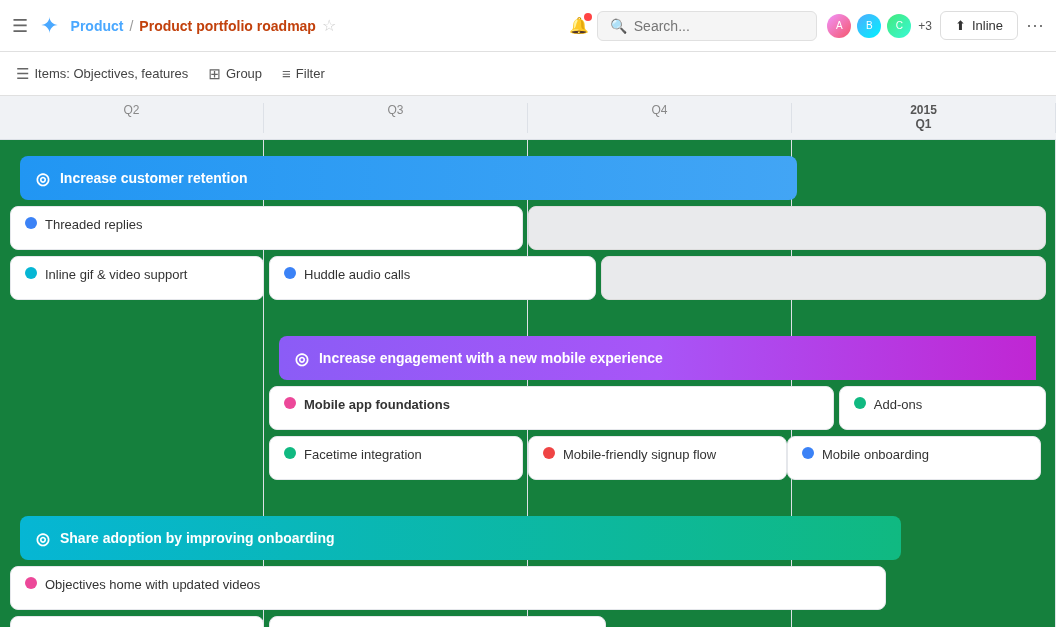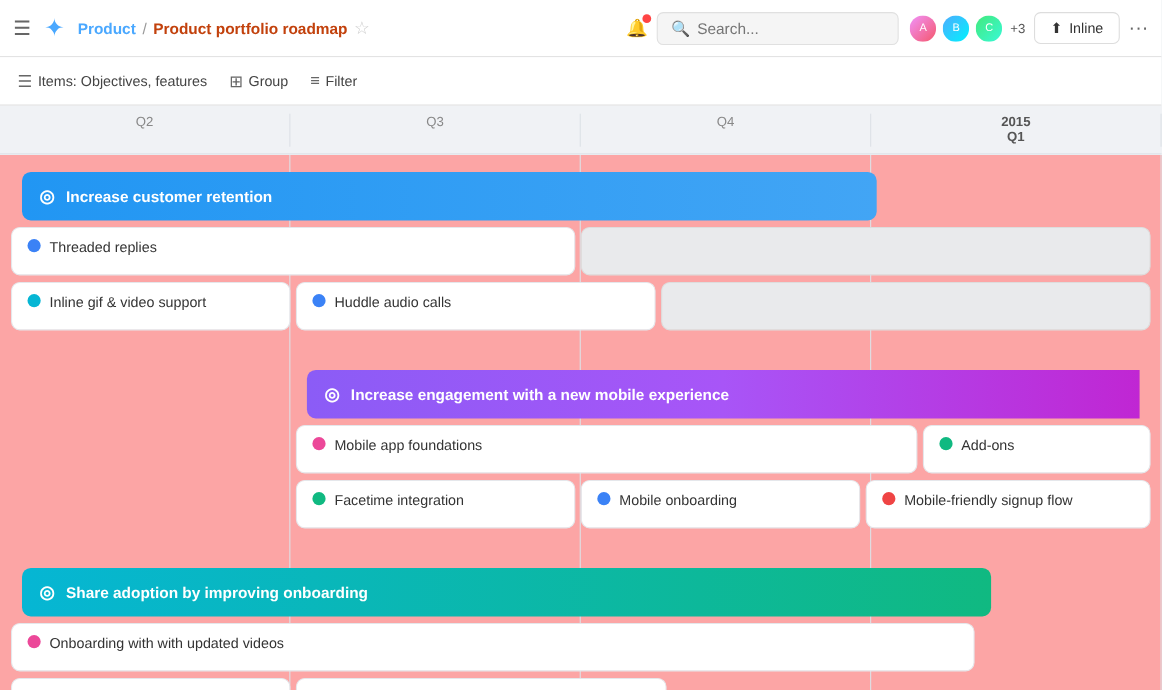--- a/index.html
+++ b/index.html
@@ -51,21 +51,21 @@
     }
     .toolbar-item {
       display: flex; align-items: center; gap: 5px;
       font-size: 13px; color: #444; cursor: pointer;
     }
     .toolbar-item-icon { font-size: 15px; color: #666; }
 
     
     .timeline-container {
       position: relative; overflow-x: hidden; overflow-y: auto;
-      height: calc(627px - 96px); background: #fca5a5;
+      height: calc(627px - 96px); background: #15803d;
     }
 
     
     .quarter-header {
       position: sticky; top: 0; z-index: 10;
       background: #f0f2f5; border-bottom: 1px solid #dde1e7;
       height: 44px; display: flex; align-items: flex-end;
     }
     .quarter-labels { display: flex; width: 100%; padding-bottom: 6px; }
     .quarter-label {
@@ -240,63 +240,63 @@
       <div style="display:flex; margin: 0 10px 6px 10px;">
         <div style="flex: 0 0 25%;"></div>
         <div class="objective-bar obj-purple" style="flex: 1; display:flex; align-items:center; gap:10px; border-radius: 8px 0 0 8px;">
           <span style="font-size:16px;">◎</span>
           <span>Increase engagement with a new mobile experience</span>
         </div>
       </div>
 
       <div class="card-row">
         <div style="flex: 0 0 25%;"></div>
-        <div class="feature-card" style="flex: 1; margin-right: 5px;">
+        <div class="feature-card" style="flex: 1; margin-right: 5px; font-weight: bold;">
           <span class="feature-dot dot-pink"></span>
           <span>Mobile app foundations</span>
         </div>
         <div class="feature-card" style="flex: 0 0 calc(20%);">
           <span class="feature-dot dot-green"></span>
           <span>Add-ons</span>
         </div>
       </div>
 
       <div class="card-row">
         <div style="flex: 0 0 25%;"></div>
         <div class="feature-card" style="flex: 0 0 calc(25% - 5px); margin-right: 5px;">
           <span class="feature-dot dot-green"></span>
           <span>Facetime integration</span>
         </div>
+        <div class="feature-card" style="flex: 1;">
+          <span class="feature-dot dot-red"></span>
+          <span>Mobile-friendly signup flow</span>
+        </div>
         <div class="feature-card" style="flex: 0 0 calc(25% - 5px); margin-right: 5px;">
           <span class="feature-dot dot-blue"></span>
           <span>Mobile onboarding</span>
-        </div>
-        <div class="feature-card" style="flex: 1;">
-          <span class="feature-dot dot-red"></span>
-          <span>Mobile-friendly signup flow</span>
         </div>
       </div>
     </div>
 
     <div class="section-gap"></div>
     <div class="section-gap"></div>
 
     <div class="obj-row-container">
 
       <div style="display:flex; margin: 0 10px 6px 10px;">
         <div class="objective-bar obj-teal" style="flex: 0 0 calc(85%); display:flex; align-items:center; gap:10px;">
           <span style="font-size:16px;">◎</span>
           <span>Share adoption by improving onboarding</span>
         </div>
       </div>
 
       <div class="card-row">
         <div class="feature-card" style="flex: 0 0 calc(85% - 5px); margin-right: 5px;">
           <span class="feature-dot dot-pink"></span>
-          <span>Onboarding with with updated videos</span>
+          <span>Objectives home with updated videos</span>
         </div>
       </div>
 
       <div class="card-row">
         <div class="feature-card" style="flex: 0 0 calc(25% - 5px); margin-right: 5px;">
           
           
         </div>
         <div class="feature-card" style="flex: 0 0 calc(33% - 5px);">
           

